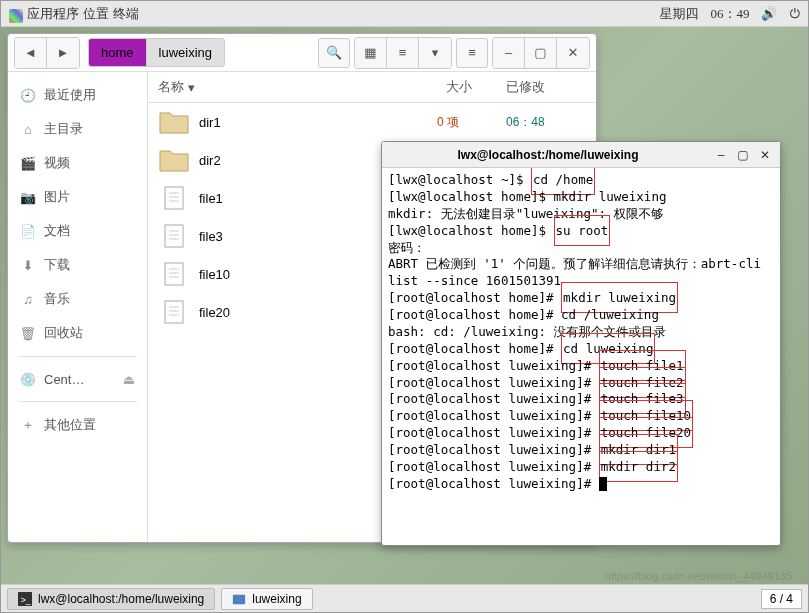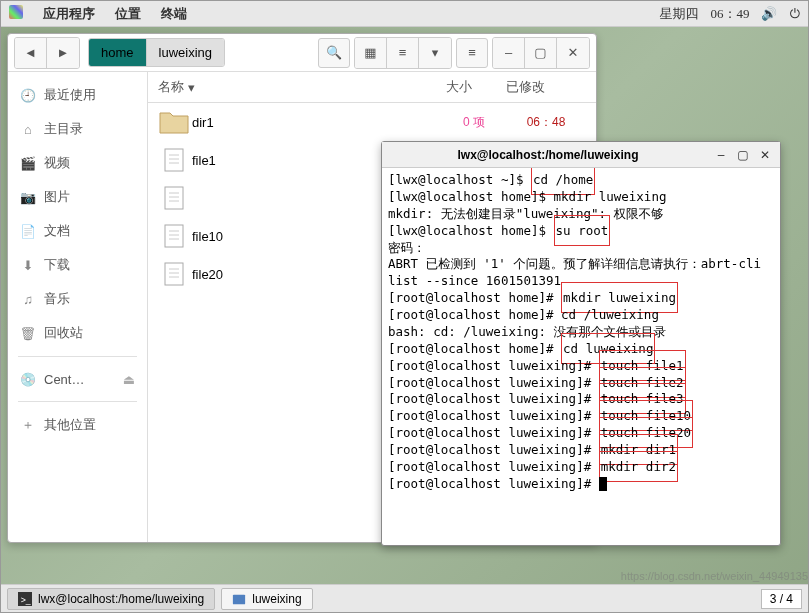--- a/index.html
+++ b/index.html
@@ -1,75 +1,75 @@
 <!DOCTYPE html>
 <html><head>
 <meta charset="utf-8">
 <style>
 * { box-sizing: border-box; margin: 0; padding: 0; }
 body { font-family: sans-serif; font-size: 13px; width: 809px; height: 613px; background: linear-gradient(135deg, #8fa585 0%, #a8bca0 50%, #8fa585 100%); position: relative; overflow: hidden; border: 1px solid #999; }
 
 
 .top-panel { height: 26px; background: #e8e8e8; display: flex; align-items: center; padding: 0 8px; font-size: 13px; color: #333; border-bottom: 1px solid #ccc; }
-.top-panel .left { display: flex; gap: 20px; align-items: flex-start; font-weight: bold; }
+.top-panel .left { display: flex; gap: 4px; align-items: flex-end; }
 .top-panel .right { margin-left: auto; display: flex; gap: 12px; align-items: center; font-family: Liberation Serif, serif; }
 .app-icon { width: 14px; height: 14px; background: linear-gradient(45deg,#e66,#6e6,#66e,#ee6); border-radius: 2px; }
 
 
 .fm-window { position: absolute; left: 6px; top: 32px; width: 590px; height: 510px; background: #fff; border: 1px solid #aaa; border-radius: 4px; box-shadow: 0 3px 8px rgba(0,0,0,.2); display: flex; flex-direction: column; }
 .fm-toolbar { height: 38px; display: flex; align-items: center; padding: 4px 6px; gap: 4px; border-bottom: 1px solid #ddd; }
 .tb-btn { width: 32px; height: 30px; border: 1px solid #ccc; background: #f7f7f7; border-radius: 3px; display: flex; align-items: center; justify-content: center; color: #555; cursor: pointer; }
 .breadcrumb { display: flex; border: 1px solid #ccc; border-radius: 3px; overflow: hidden; margin-left: 4px; }
-.breadcrumb .crumb { padding: 6px 12px; background: #0f766e; border-right: 1px solid #ccc; cursor: pointer; }
+.breadcrumb .crumb { padding: 6px 12px; background: #a21caf; border-right: 1px solid #ccc; cursor: pointer; }
 .breadcrumb .crumb.active { background: #e0e0e0; }
 .breadcrumb .crumb:last-child { border-right: none; }
 .tb-spacer { flex: 1; }
 .tb-group { display: flex; border: 1px solid #ccc; border-radius: 3px; overflow: hidden; }
 .tb-group .tb-btn { border: none; border-right: 1px solid #ccc; border-radius: 0; }
 .tb-group .tb-btn:last-child { border-right: none; }
 
 .fm-body { flex: 1; display: flex; overflow: hidden; }
 .fm-sidebar { width: 140px; border-right: 1px solid #ddd; padding: 6px 0; overflow-y: auto; }
 .sb-item { display: flex; align-items: center; gap: 8px; padding: 8px 12px; color: #555; cursor: pointer; font-size: 13px; }
 .sb-item .sb-icon { width: 16px; height: 16px; display: flex; align-items: center; justify-content: center; color: #888; }
 .sb-divider { height: 1px; background: #e0e0e0; margin: 6px 10px; }
 .sb-eject { margin-left: auto; color: #aaa; }
 
 .fm-content { flex: 1; display: flex; flex-direction: column; }
 .fm-header { display: flex; padding: 6px 10px; border-bottom: 1px solid #ddd; color: #555; font-size: 13px; }
 .fm-header .col-name { flex: 1; display: flex; align-items: center; gap: 4px; }
 .fm-header .col-size { width: 60px; }
 .fm-header .col-mod { width: 80px; }
 .fm-list { flex: 1; overflow-y: auto; }
-.fm-row { display: flex; align-items: center; padding: 6px 10px; gap: 2px; }
+.fm-row { display: flex; align-items: center; padding: 6px 10px; gap: 9px; }
 .fm-row .file-icon { width: 32px; height: 26px; }
 .fm-row .rname { flex: 1; }
-.fm-row .rsize { width: 60px; color: #ec4899; font-size: 12px; text-align: center; }
-.fm-row .rmod { width: 80px; color: #b91c1c; font-size: 12px; text-align: center; }
+.fm-row .rsize { width: 60px; color: #c2410c; font-size: 12px; }
+.fm-row .rmod { width: 80px; color: #0f766e; font-size: 12px; }
 .folder-svg { fill: #e8d4a0; stroke: #c0a060; }
 .file-svg { fill: #fff; stroke: #aaa; }
 
 
 .term-window { position: absolute; left: 380px; top: 140px; width: 400px; height: 405px; background: #fff; border: 1px solid #888; border-radius: 3px; box-shadow: 0 3px 10px rgba(0,0,0,.3); display: flex; flex-direction: column; }
 .term-title { height: 26px; display: flex; align-items: center; padding: 0 6px; border-bottom: 1px solid #ccc; background: #f0f0f0; font-size: 12px; }
 .term-title .ttl { flex: 1; text-align: center; font-weight: bold; }
 .win-btn { width: 18px; height: 18px; display: flex; align-items: center; justify-content: center; cursor: pointer; color: #333; margin-left: 4px; }
 .term-menu { height: 24px; display: flex; align-items: center; gap: 4px; padding: 0 6px; border-bottom: 1px solid #ccc; font-size: 12px; }
 .term-menu span { padding: 2px 6px; cursor: pointer; }
 .term-body { flex: 1; padding: 4px 6px; font-family: "DejaVu Sans Mono", monospace; font-size: 12.5px; line-height: 1.35; white-space: pre-wrap; overflow: hidden; color: #000; }
 .red-box { border: 1px solid #d33; padding: 7px 1px; }
 .cursor { display: inline-block; width: 8px; height: 14px; background: #000; vertical-align: text-bottom; }
 
 
 .taskbar { position: absolute; left: 0; right: 0; bottom: 0; height: 28px; background: #e8e8e8; border-top: 1px solid #ccc; display: flex; align-items: center; padding: 0 6px; gap: 6px; font-size: 12px; }
 .task-btn { display: flex; align-items: center; gap: 6px; padding: 3px 10px; border: 1px solid #bbb; background: #f5f5f5; border-radius: 2px; cursor: pointer; }
 .task-btn.active { background: #d8d8d8; }
 .task-icon { width: 14px; height: 14px; }
 .ws-ind { margin-left: auto; padding: 2px 8px; border: 1px solid #bbb; background: #fff; }
-.watermark { position: absolute; right: 0; bottom: 30px; color: rgba(120,120,120,.5); font-size: 11px; }
+.watermark { position: absolute; right: 16px; bottom: 30px; color: rgba(120,120,120,.5); font-size: 11px; }
 </style>
 </head>
 <body>
 
 <div class="top-panel">
   <div class="left">
     <div class="app-icon"></div>
     <span>应用程序</span>
     <span>位置</span>
     <span>终端</span>
@@ -165,36 +165,45 @@
           <div class="fm-row">
             <div class="file-icon"><svg viewBox="0 0 32 26">
                 <path class="folder-svg" d="M2 4h10l3 3h15v17H2z" stroke-width="1"></path>
               </svg></div>
             <div class="rname">dir1</div>
             <div class="rsize">0 项</div>
             <div class="rmod">06：48</div>
           </div>
           <div class="fm-row">
             <div class="file-icon"><svg viewBox="0 0 32 26">
+                <path class="folder-svg" d="M2 4h10l3 3h15v17H2z" stroke-width="1"></path>
+              </svg></div>
+            <div class="rname">dir2</div>
+            <div class="rsize"></div>
+            <div class="rmod"></div>
+          </div>
+          <div class="fm-row">
+            <div class="file-icon"><svg viewBox="0 0 32 26">
                 <rect class="file-svg" x="7" y="2" width="18" height="22" stroke-width="1"></rect>
                 <line x1="11" y1="8" x2="21" y2="8" stroke="#ccc"></line>
                 <line x1="11" y1="12" x2="21" y2="12" stroke="#ccc"></line>
                 <line x1="11" y1="16" x2="21" y2="16" stroke="#ccc"></line>
               </svg></div>
             <div class="rname">file1</div>
             <div class="rsize"></div>
             <div class="rmod"></div>
           </div>
           <div class="fm-row">
             <div class="file-icon"><svg viewBox="0 0 32 26">
                 <rect class="file-svg" x="7" y="2" width="18" height="22" stroke-width="1"></rect>
                 <line x1="11" y1="8" x2="21" y2="8" stroke="#ccc"></line>
                 <line x1="11" y1="12" x2="21" y2="12" stroke="#ccc"></line>
                 <line x1="11" y1="16" x2="21" y2="16" stroke="#ccc"></line>
               </svg></div>
+            <div class="rname">file3</div>
             <div class="rsize"></div>
             <div class="rmod"></div>
           </div>
           <div class="fm-row">
             <div class="file-icon"><svg viewBox="0 0 32 26">
                 <rect class="file-svg" x="7" y="2" width="18" height="22" stroke-width="1"></rect>
                 <line x1="11" y1="8" x2="21" y2="8" stroke="#ccc"></line>
                 <line x1="11" y1="12" x2="21" y2="12" stroke="#ccc"></line>
                 <line x1="11" y1="16" x2="21" y2="16" stroke="#ccc"></line>
               </svg></div>
@@ -235,16 +244,16 @@
         <text x="3" y="12" fill="#fff" font-size="10">&gt;_</text>
       </svg>
     <span>lwx@localhost:/home/luweixing</span>
   </div>
   <div class="task-btn">
     <svg class="task-icon" viewBox="0 0 16 16">
         <rect x="1" y="3" width="14" height="11" fill="#5080c0" rx="1"></rect>
       </svg>
     <span>luweixing</span>
   </div>
-  <div class="ws-ind">3 / 4</div>
+  <div class="ws-ind">6 / 4</div>
 </div>
 
 <div class="watermark">https://blog.csdn.net/weixin_44949135</div>
 
 </body></html>

